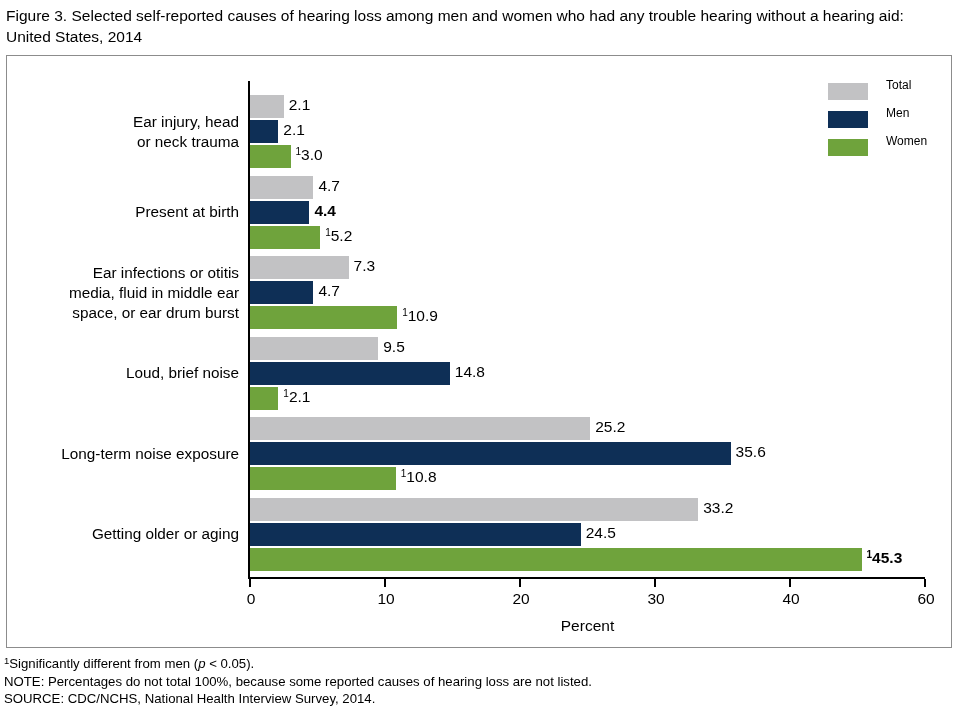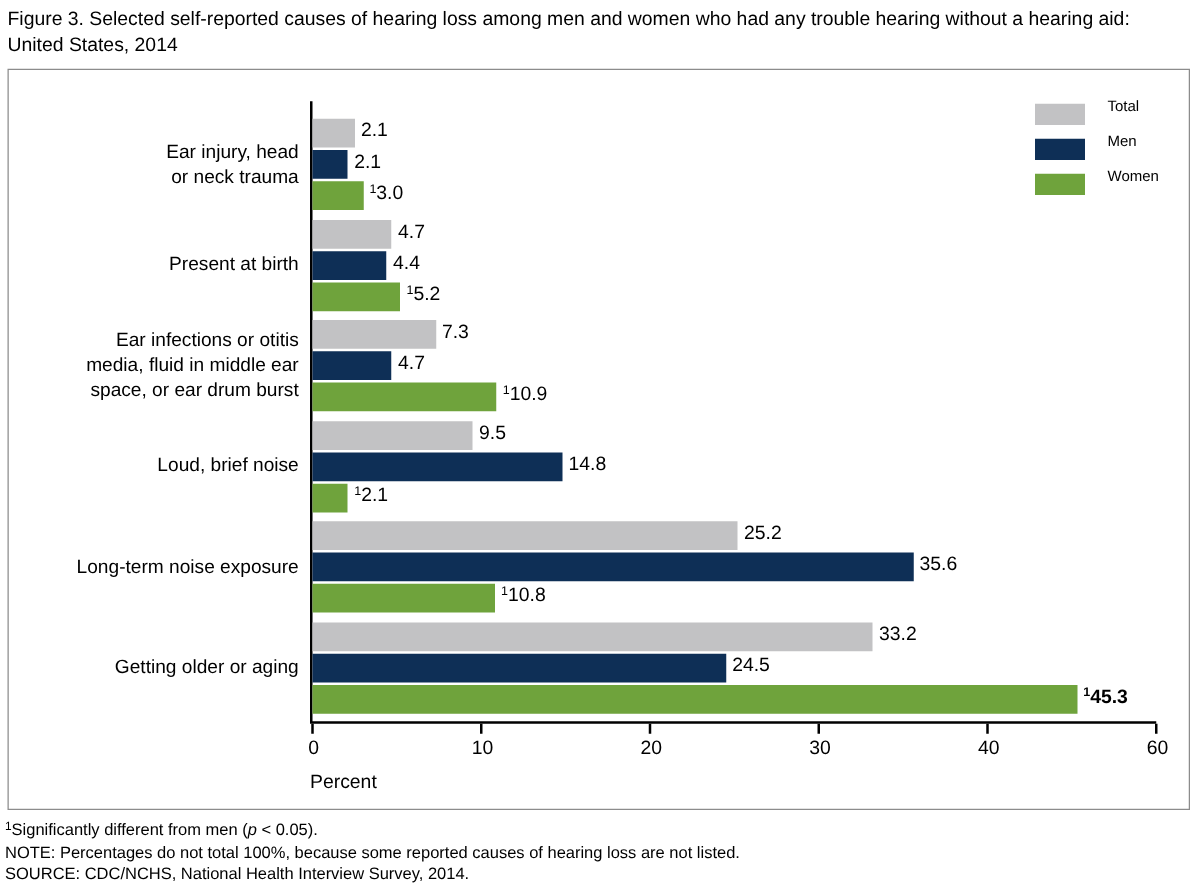--- a/index.html
+++ b/index.html
@@ -78,21 +78,21 @@
     font-size: 15.5px;
     text-align: center;
     width: 60px;
     margin-left: -29px;
   }
   #x-axis-title {
     position: absolute;
     top: 561px;
     left: 241px;
     width: 679px;
-    text-align: left;
+    text-align: center;
     font-size: 15.5px;
   }
 
   
   .cat-group {
     position: absolute;
     left: 0;
     width: 100%;
   }
   .cat-label {
@@ -222,21 +222,21 @@
         <div class="cat-group" style="top: 119.5px;">
           <div class="cat-label" style="top: 26.5px;">
             <div>Present at birth</div>
           </div>
           <div class="bar-row" style="top: 0px; width: 685px;">
             <div class="bar total" title="Total: 4.7" style="width: 63.45px; background: rgb(194, 194, 196);"></div>
             <div class="bar-value" style="left: 68.45px;">4.7</div>
           </div>
           <div class="bar-row" style="top: 25px; width: 685px;">
             <div class="bar men" title="Men: 4.4" style="width: 59.4px; background: rgb(14, 47, 86);"></div>
-            <div class="bar-value" style="left: 64.4px;">4.4</div>
+            <div class="bar-value" style="left: 64.4px; font-weight: bold;">4.4</div>
           </div>
           <div class="bar-row" style="top: 50px; width: 685px;">
             <div class="bar women" title="Women: 5.2" style="width: 70.2px; background: rgb(111, 163, 60);"></div>
             <div class="bar-value" style="left: 75.2px;"><sup>1</sup>5.2</div>
           </div>
         </div>
         <div class="cat-group" style="top: 200px;">
           <div class="cat-label" style="top: 6.5px;">
             <div>Ear infections or otitis</div>
             <div>media, fluid in middle ear</div>

